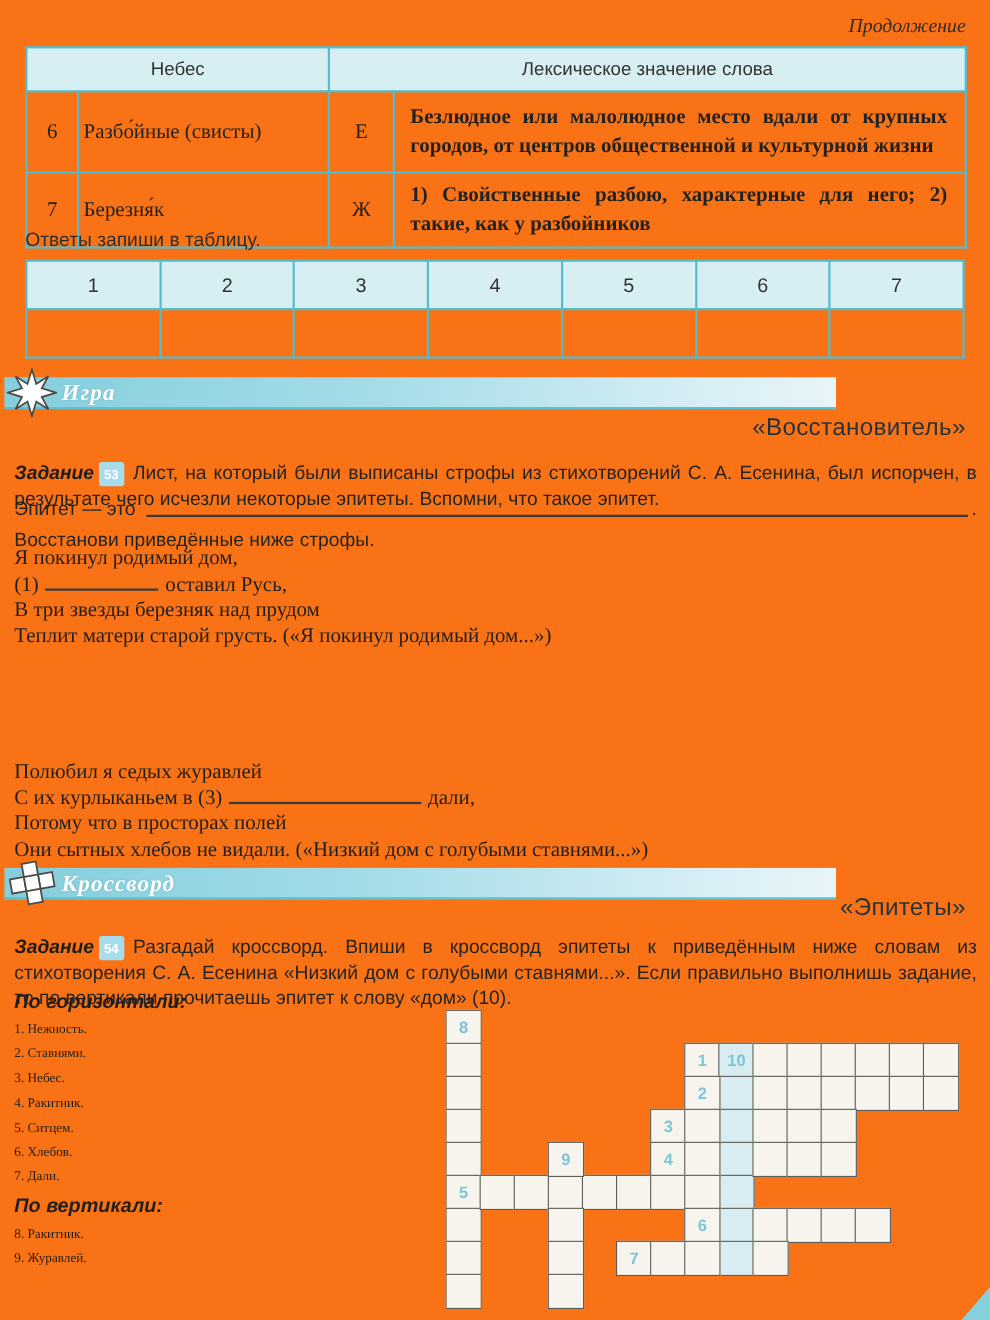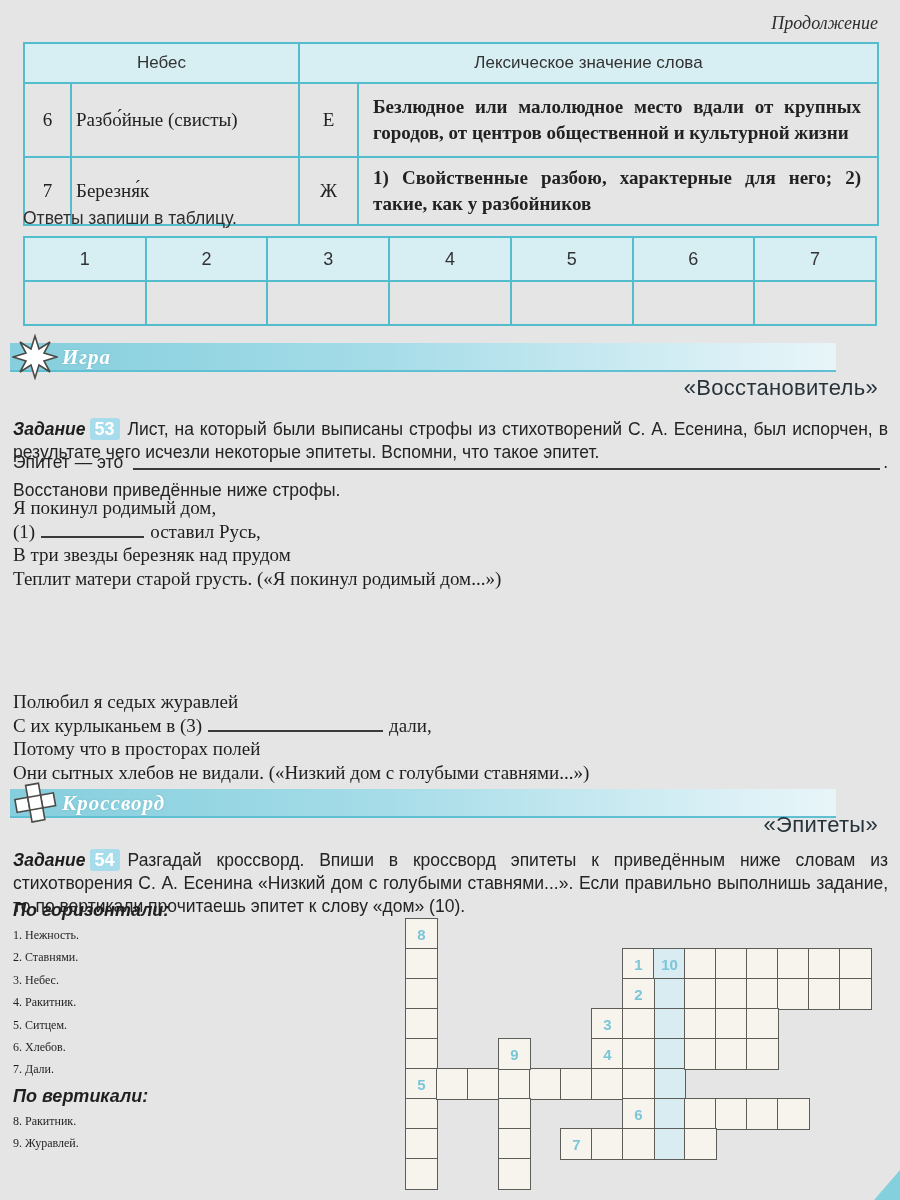--- a/index.html
+++ b/index.html
@@ -1,19 +1,19 @@
 <!DOCTYPE html>
 <html><head>
 <meta charset="utf-8">
 <style>
   html,body{margin:0;padding:0;}
   .page{
     position:relative;
     width:900px;height:1200px;
-    background:#e5e5e5;
+    background:#f97316;
     overflow:hidden;
     font-family:"Liberation Sans",sans-serif;
     color:#262626;
   }
   
   .continuation{
     position:absolute;top:13px;right:22px;
     font-family:"Liberation Serif",serif;
     font-style:italic;font-size:18px;color:#2d2d2d;
   }
@@ -41,21 +41,21 @@
   .answers-label{position:absolute;top:208px;left:23px;font-size:17.5px;color:#2e2e2e;}
   .answers-table{
     position:absolute;top:236px;left:23px;width:854px;
     border-collapse:collapse;table-layout:fixed;
   }
   .answers-table td{border:2px solid #53bccd;height:40px;text-align:center;
     font-size:18px;color:#333;}
   .answers-table .num-row td{background:#d7eef3;}
   
   .band{
-    position:absolute;left:10px;width:826px;height:27px;
+    position:absolute;left:4px;width:756px;height:27px;
     background:linear-gradient(90deg,#85cedd 0%,#a5dce8 45%,#d8eff5 85%,#e8f5f8 100%);
     border-bottom:2px solid #5fc0d3;
   }
   .band-1{top:343px;} .band-2{top:789px;}
   .band-title{
     position:absolute;left:52px;top:2px;
     font-family:"Liberation Serif",serif;font-style:italic;font-weight:bold;
     font-size:21px;color:#ffffff;letter-spacing:1px;
     text-shadow:0 0 2px rgba(90,170,185,.6);
   }
@@ -66,21 +66,21 @@
   .subtitle-1{top:375px;} .subtitle-2{top:812px;}
   
   .task{
     position:absolute;left:13px;width:875px;
     font-size:17.5px;line-height:23px;text-align:justify;color:#242424;
   }
   .task-53{top:400px;} .task-54{top:831px;}
   .task-label{font-weight:bold;font-size:17.5px;color:#1d1d1d;font-style:italic;}
   .task-num{
     display:inline-block;background:#a6dcec;color:#ffffff;font-weight:bold;
-    font-size:18px;line-height:20px;padding:1px 5px;border-radius:3px;
+    font-size:12px;line-height:20px;padding:1px 5px;border-radius:3px;
     margin:0 8px 0 4px;font-style:normal;
   }
   
   .epithet-row{
     position:absolute;top:450px;left:13px;width:875px;
     display:flex;align-items:flex-end;font-size:17.5px;color:#242424;
   }
   .fill-line{flex:1;border-bottom:2px solid #3a3a3a;margin:0 3px 3px 10px;height:1em;}
   .restore{position:absolute;top:480px;left:13px;font-size:17.5px;color:#242424;}
   

